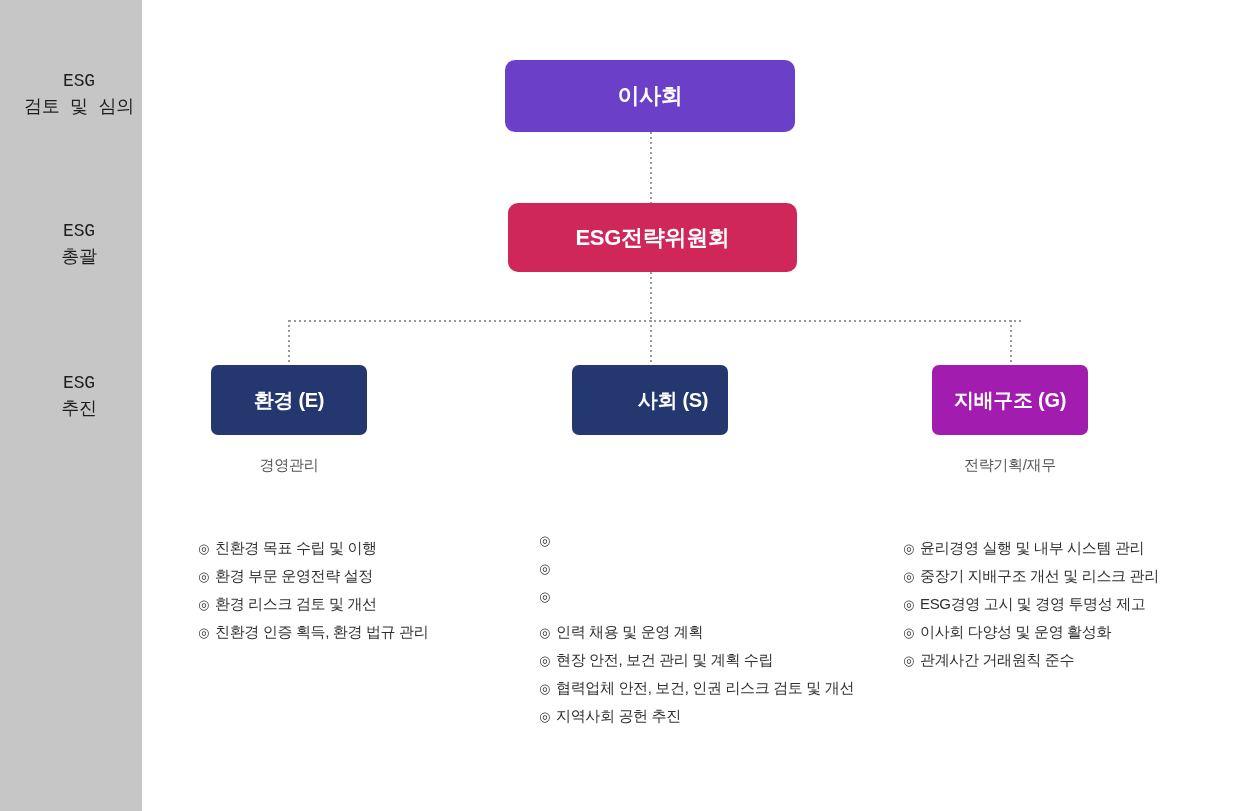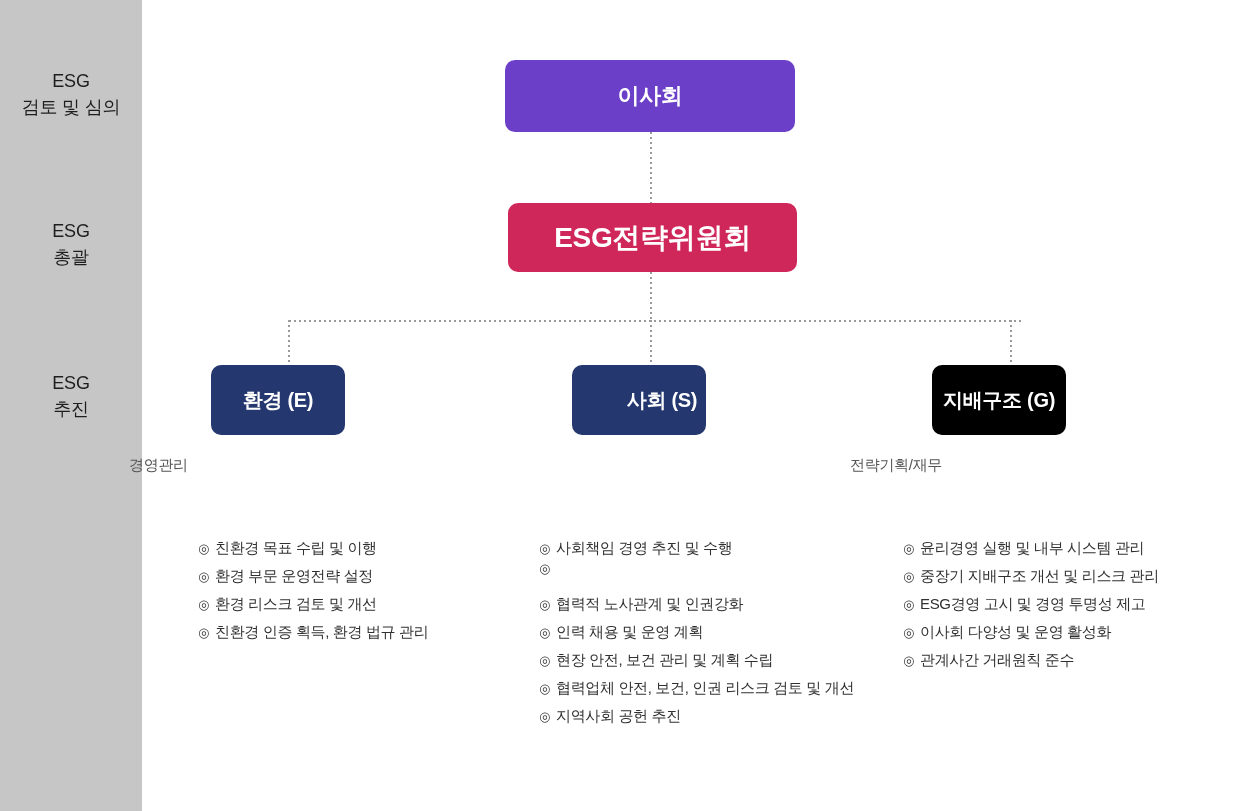--- a/index.html
+++ b/index.html
@@ -25,27 +25,28 @@
   .rail {
     position: absolute;
     left: 0;
     top: 0;
     width: 142px;
     height: 811px;
     background: #c6c6c6;
   }
   .rail-label {
     position: absolute;
-    left: 0;
+    left: 8px;
     width: 142px;
     text-align: center;
     color: #1d1d1d;
     font-size: 18px;
     line-height: 26px;
     letter-spacing: -0.2px;
+    font-family: Liberation Mono, monospace;
   }
   .rail-label .l1 { display: block; }
   .rail-label .l2 { display: block; }
   #rail-label-0 { top: 68px; }
   #rail-label-1 { top: 218px; }
   #rail-label-2 { top: 370px; }
 
   
   .node {
     position: absolute;
@@ -66,32 +67,33 @@
     font-size: 22px;
     font-weight: bold;
     letter-spacing: -0.3px;
   }
   #node-committee {
     left: 508px;
     top: 203px;
     width: 289px;
     height: 69px;
     background: #d0275a;
-    font-size: 28px;
+    font-size: 22px;
     font-weight: bold;
     letter-spacing: -0.3px;
   }
   .pillar-box {
     top: 365px;
-    width: 134px;
+    width: 156px;
     height: 70px;
     background: #24376e;
     font-size: 20px;
     font-weight: bold;
     letter-spacing: -0.3px;
+    border-radius: 7px;
   }
   #node-env  { left: 211px; }
   #node-soc  { left: 572px; padding-left: 46px; }
   #node-gov  { left: 932px; }
 
   
   .conn-v {
     position: absolute;
     width: 2px;
     background-image: linear-gradient(to bottom, #9a9a9a 0 2px, rgba(0,0,0,0) 2px 5px);
@@ -110,21 +112,21 @@
   #conn-bus             { left: 289px; top: 320px; width: 732px; }
   #conn-bus-env         { left: 288px; top: 320px; height: 45px; }
   #conn-bus-soc         { left: 650px; top: 320px; height: 45px; }
   #conn-bus-gov         { left: 1010px; top: 320px; height: 45px; }
 
   
   .pillar-sub {
     position: absolute;
     top: 456px;
     width: 320px;
-    text-align: left;
+    text-align: center;
     font-size: 15px;
     color: #555555;
     letter-spacing: -0.3px;
   }
   #sub-env { left: 129px; }
   #sub-soc { left: 490px; }
   #sub-gov { left: 850px; }
 
   
   .bullets {
@@ -192,21 +194,21 @@
   <div class="node" id="node-committee" style="background: rgb(208, 39, 90);">
     <span>ESG전략위원회</span>
   </div>
 
   <div class="node pillar-box" id="node-env" style="background: rgb(36, 55, 110);">
     <span>환경 (E)</span>
   </div>
   <div class="node pillar-box" id="node-soc" style="background: rgb(36, 55, 110);">
     <span>사회 (S)</span>
   </div>
-  <div class="node pillar-box" id="node-gov" style="background: #000000;">
+  <div class="node pillar-box" id="node-gov" style="background: #a21caf;">
     <span>지배구조 (G)</span>
   </div>
 
   <div class="pillar-sub" id="sub-env">경영관리</div>
   <div class="pillar-sub" id="sub-gov">전략기획/재무</div>
 
   <div class="bullets" id="bullets-env">
       <div class="bullet-row">
         <span class="bullet-mark">◎</span>
         <span class="bullet-text">친환경 목표 수립 및 이행</span>
@@ -220,28 +222,26 @@
         <span class="bullet-text">환경 리스크 검토 및 개선</span>
       </div>
       <div class="bullet-row">
         <span class="bullet-mark">◎</span>
         <span class="bullet-text">친환경 인증 획득, 환경 법규 관리</span>
       </div>
     </div>
   <div class="bullets" id="bullets-soc">
       <div class="bullet-row">
         <span class="bullet-mark">◎</span>
-        <span class="bullet-text">사회책임 경영 추진 및 수행</span>
-      </div>
-      <div class="bullet-row">
-        <span class="bullet-mark">◎</span>
-      </div>
-      <div class="bullet-row">
-        <span class="bullet-mark">◎</span>
-        <span class="bullet-text">협력적 노사관계 및 인권강화</span>
+      </div>
+      <div class="bullet-row">
+        <span class="bullet-mark">◎</span>
+      </div>
+      <div class="bullet-row">
+        <span class="bullet-mark">◎</span>
       </div>
       <div class="bullet-row">
         <span class="bullet-mark">◎</span>
         <span class="bullet-text">인력 채용 및 운영 계획</span>
       </div>
       <div class="bullet-row">
         <span class="bullet-mark">◎</span>
         <span class="bullet-text">현장 안전, 보건 관리 및 계획 수립</span>
       </div>
       <div class="bullet-row">

